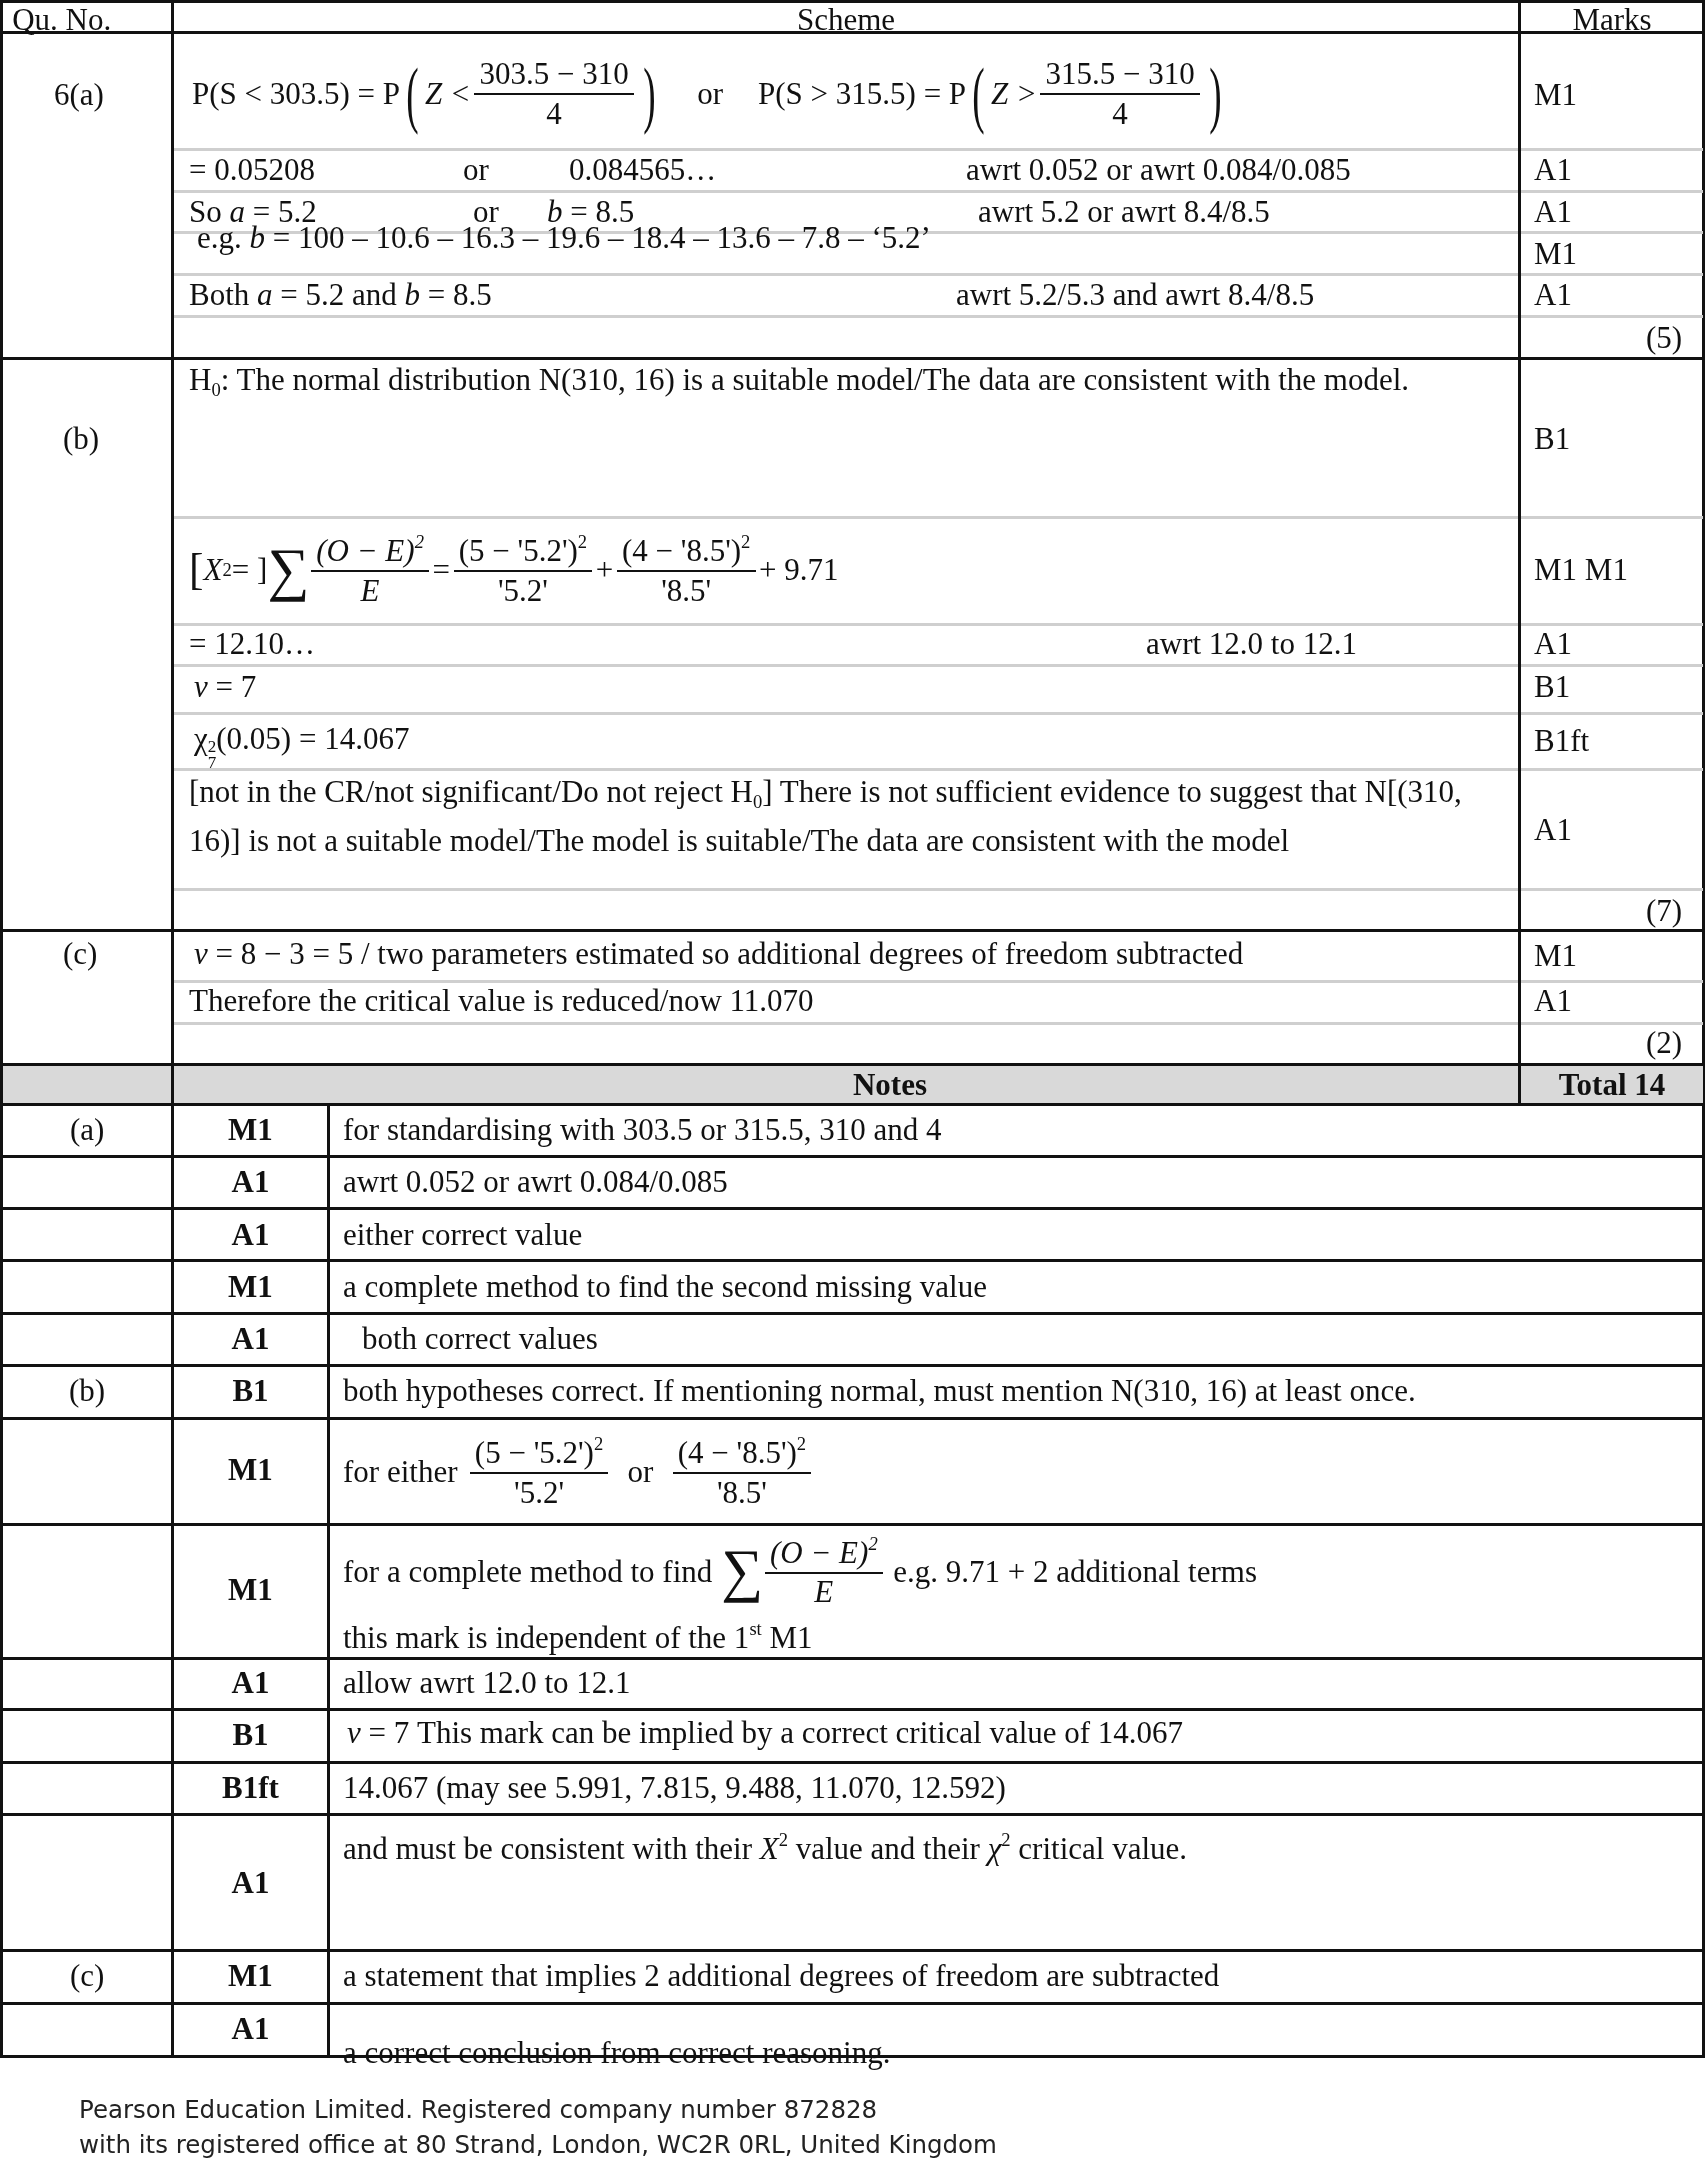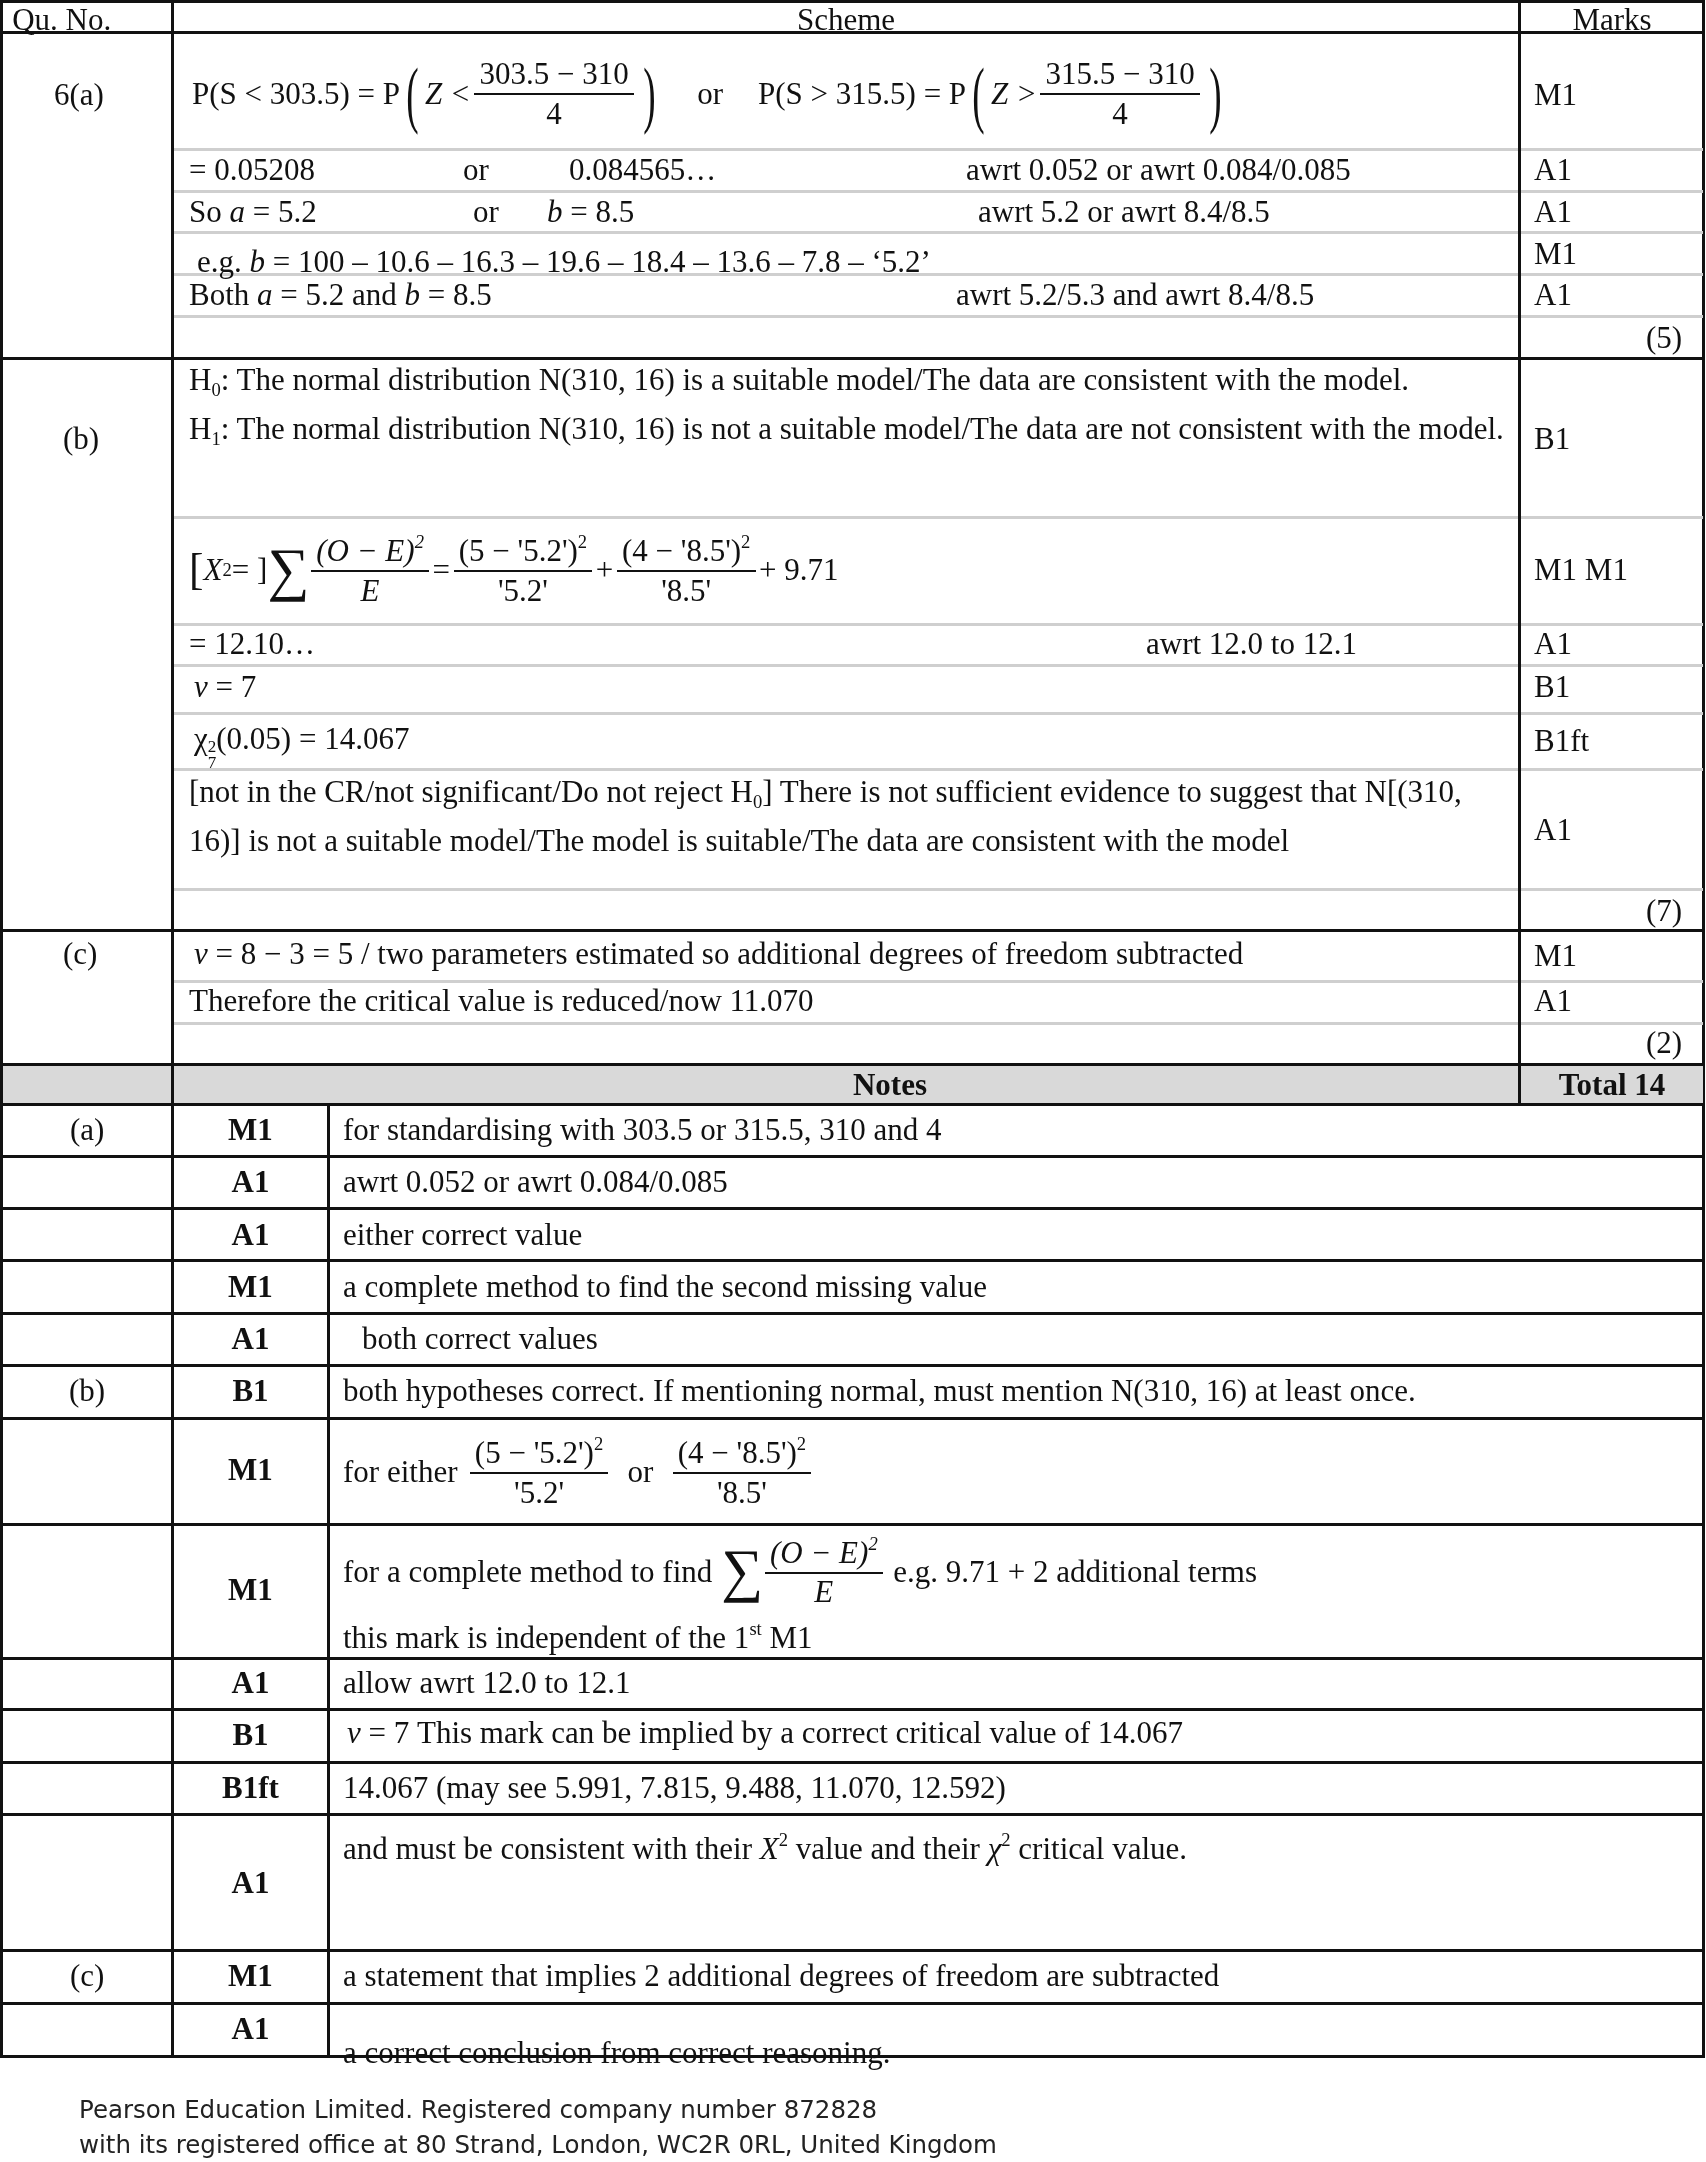--- a/index.html
+++ b/index.html
@@ -127,21 +127,21 @@
   <span>= 5.2</span>
 </div>
 <div class="txt" style="left:473px;top:194px;">or</div>
 <div class="txt" style="left:547px;top:194px;">
   <span class="ital">b</span>
   <span>= 8.5</span>
 </div>
 <div class="txt" style="left:978px;top:194px;">awrt 5.2 or awrt 8.4/8.5</div>
 <div class="txt" style="left:1534px;top:194px;">A1</div>
 
-<div class="txt" style="left:197px;top:244px;">
+<div class="txt" style="left:197px;top:220px;">
   <span>e.g.</span>
   <span class="ital">b</span>
   <span>= 100 – 10.6 – 16.3 – 19.6 – 18.4 – 13.6 – 7.8 – ‘5.2’</span>
 </div>
 <div class="txt" style="left:1534px;top:236px;">M1</div>
 
 <div class="txt" style="left:189px;top:277px;">
   <span>Both</span>
   <span class="ital">a</span>
   <span>= 5.2 and</span>
@@ -150,21 +150,20 @@
 </div>
 <div class="txt" style="left:956px;top:277px;">awrt 5.2/5.3 and  awrt 8.4/8.5</div>
 <div class="txt" style="left:1534px;top:277px;">A1</div>
 
 <div class="txt" style="left:1646px;top:320px;">(5)</div>
 
 <div class="txt" style="left:63px;top:421px;">(b)</div>
 
 <div class="txt wrap" style="left:189px;top:360px;width:1319px;line-height:39px;">
   <div><span>H</span><span class="sub">0</span><span>: The normal distribution N(310, 16) is a suitable model/The data are consistent with the model.</span></div>
-  <div><span>H</span><span class="sub">1</span><span>: The normal distribution N(310, 16) is not a suitable model/The data are not consistent with the model.</span></div>
 </div>
 <div class="txt" style="left:1534px;top:421px;">B1</div>
 
 <div class="txt" style="left:189px;top:522px;display:flex;align-items:center;height:96px;">
   <span style="font-size:1.4em;font-weight:200;">[</span>
   <span class="ital">X</span>
     <span class="sup">2</span>
   <span> = ]</span>
   <span class="sigma">∑</span>
   <span class="frac">

